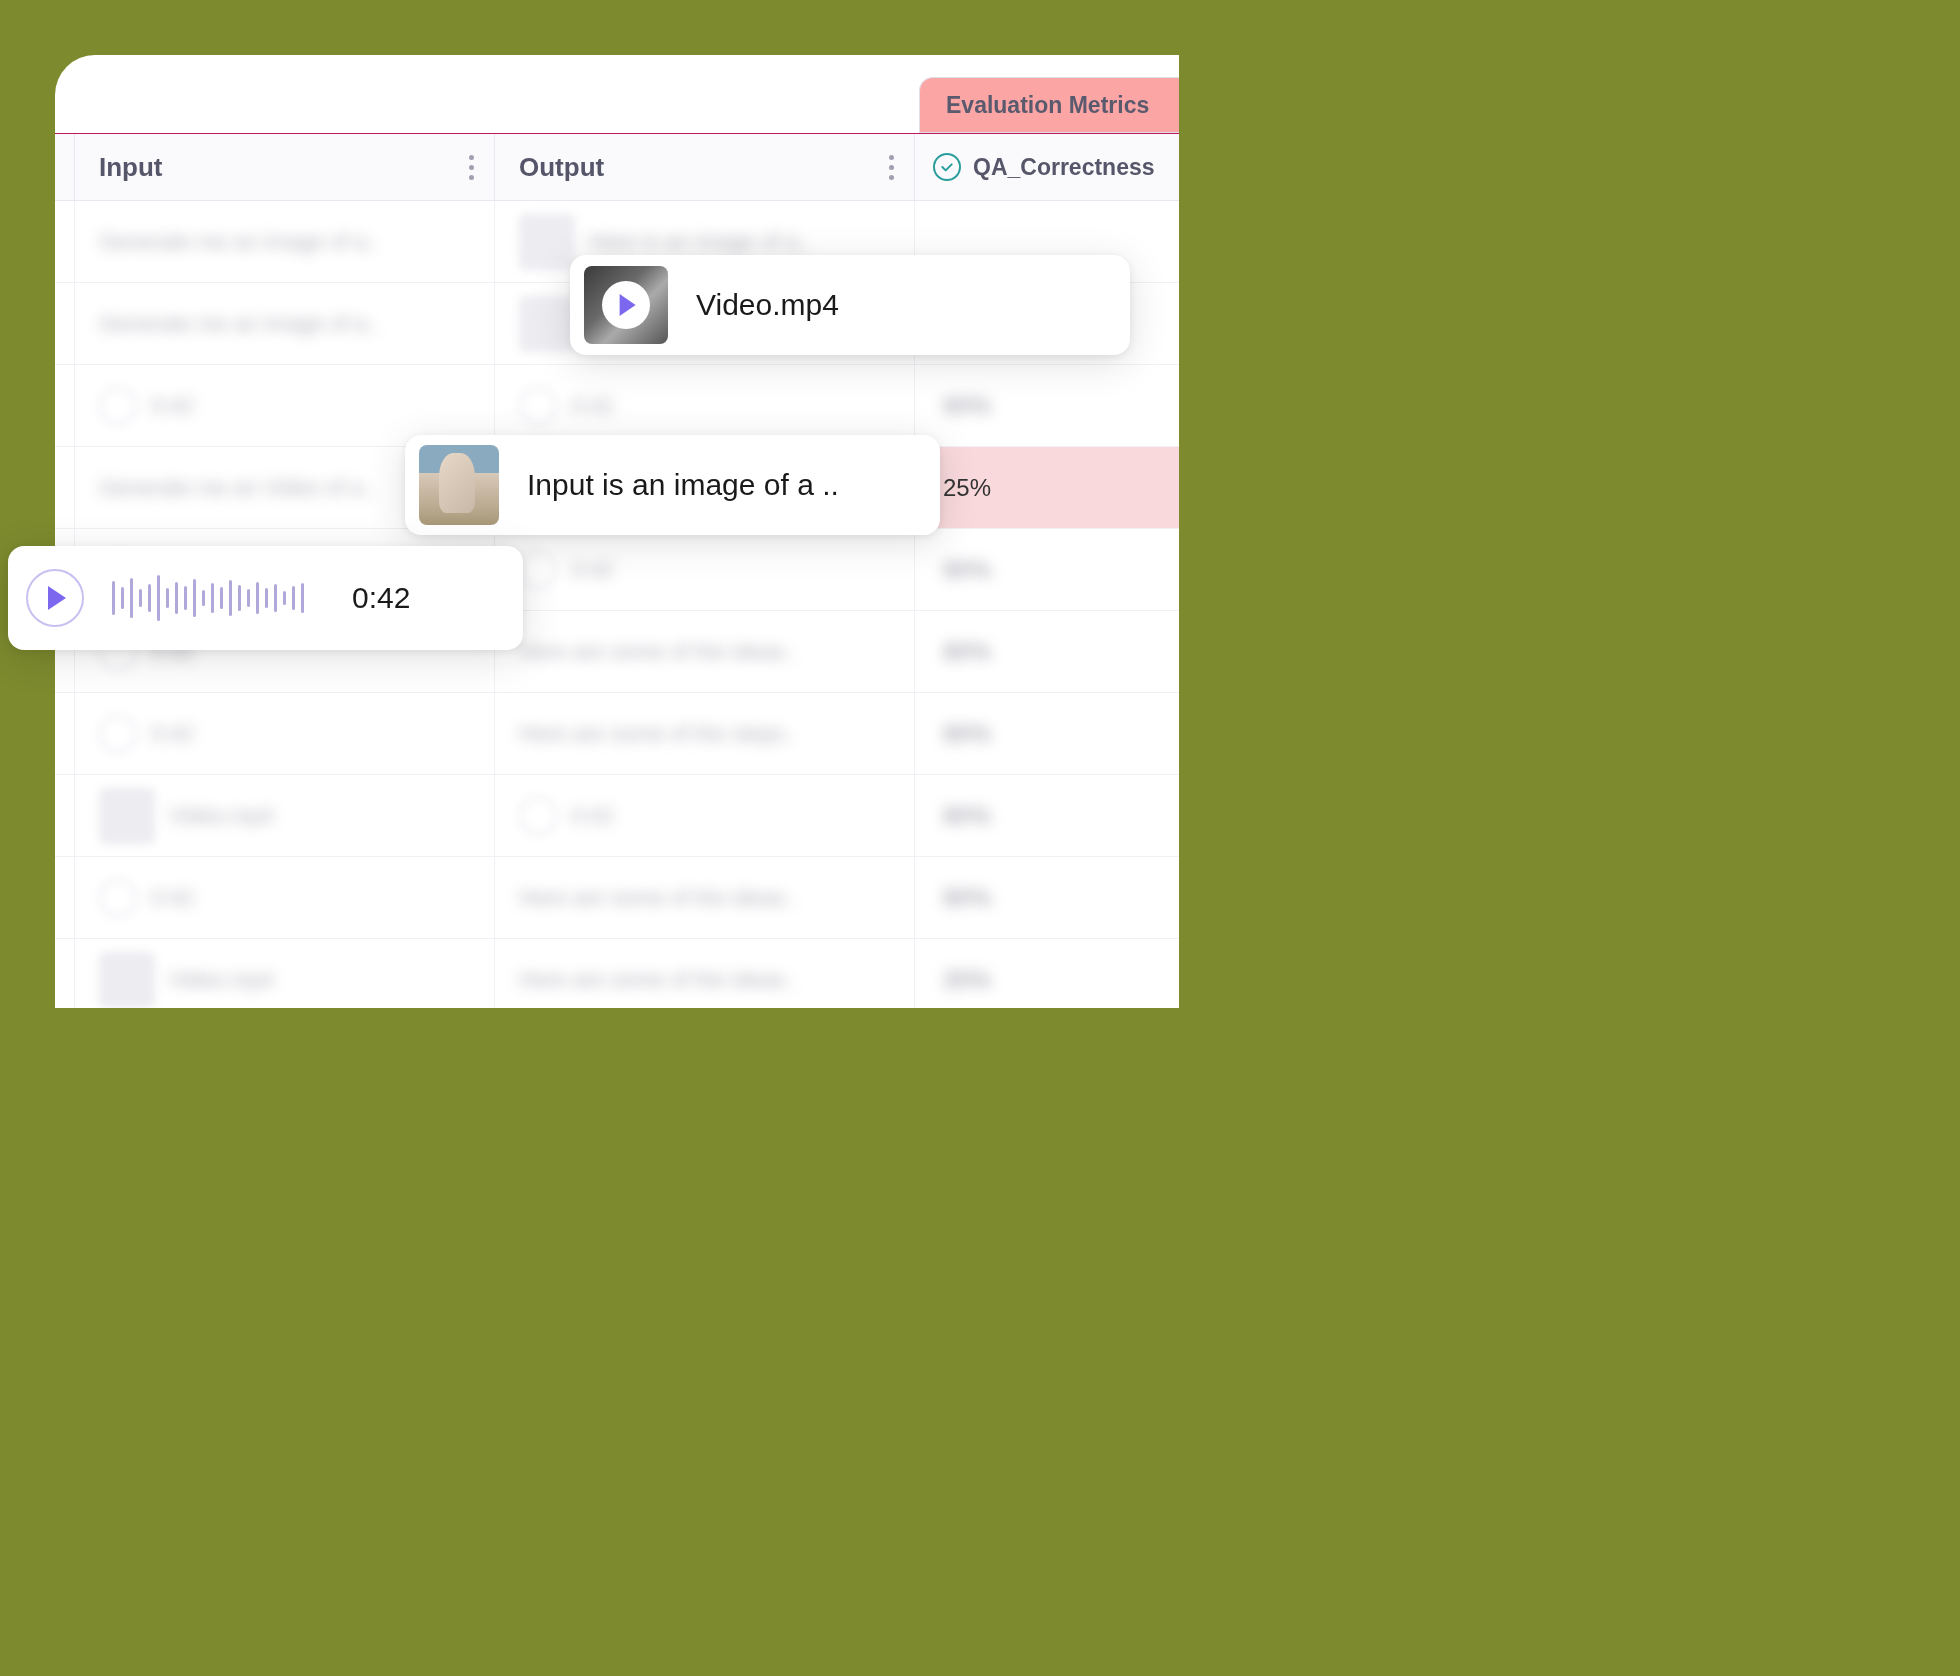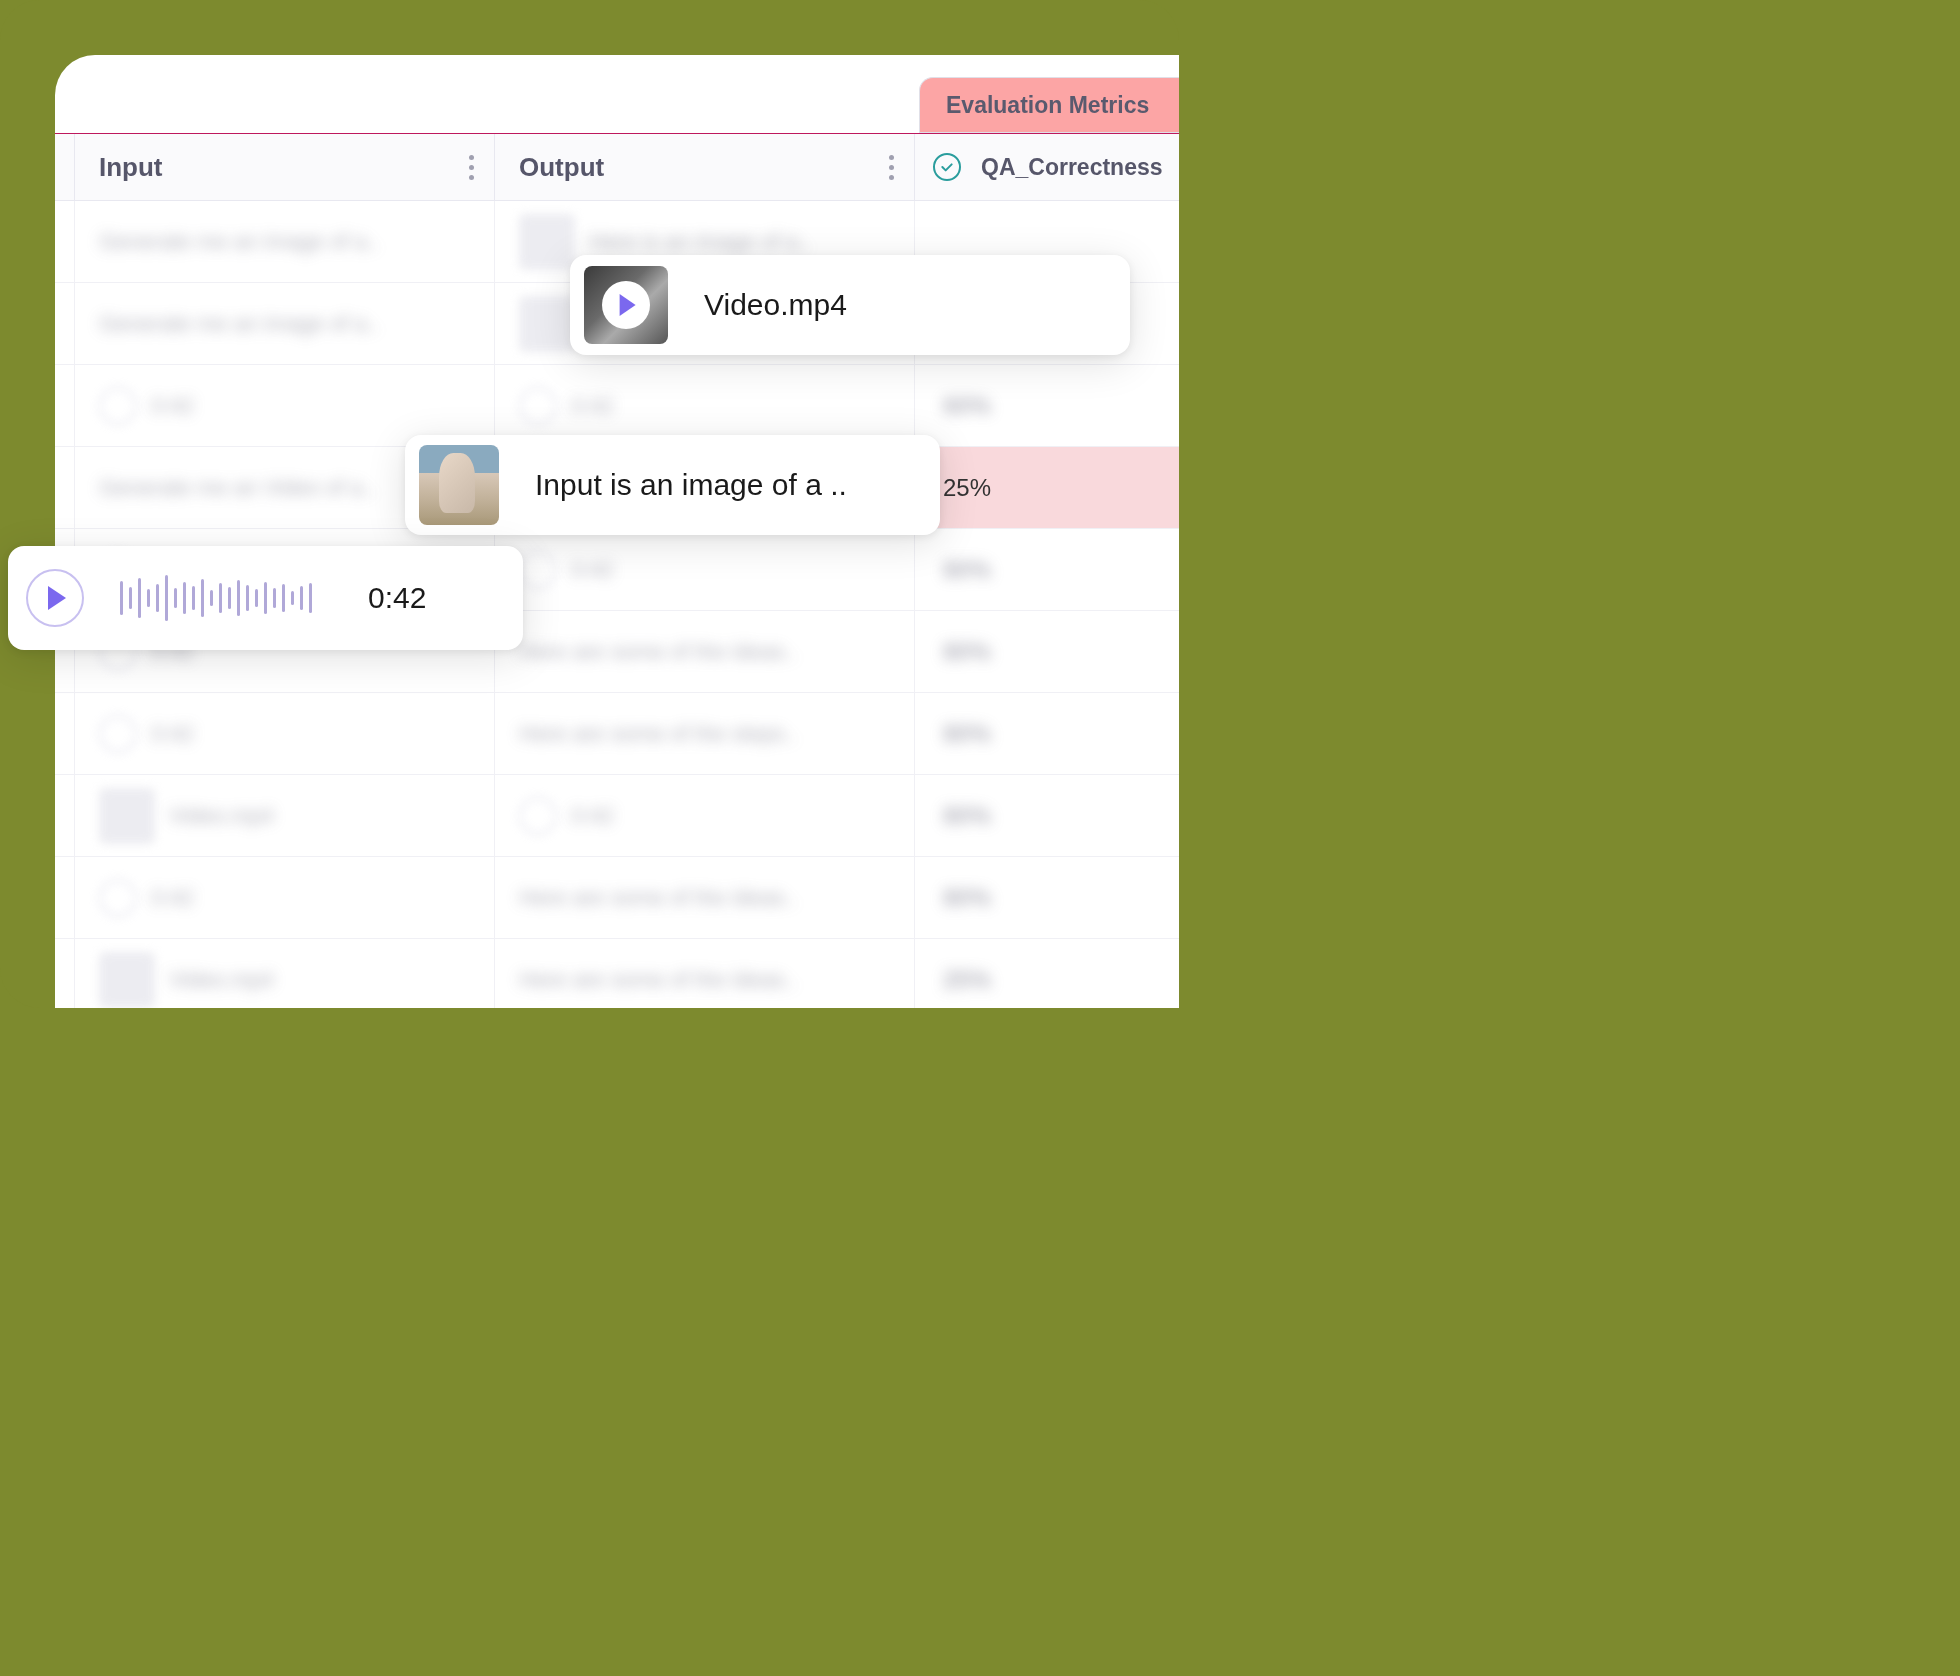--- a/index.html
+++ b/index.html
@@ -67,21 +67,21 @@
       justify-content: space-between;
       padding: 0 20px 0 24px;
       background: #fafafc;
       border-right: 1px solid #e8e8f0;
     }
     .col-output { flex: 0 0 420px; }
     .col-metric {
       flex: 1;
       display: flex;
       align-items: center;
-      gap: 20px;
+      gap: 12px;
       padding-left: 18px;
       background: #fafafc;
     }
     .col-label {
       font-size: 26px;
       font-weight: 600;
       color: #56566a;
     }
     .dots {
       display: flex;
@@ -174,21 +174,21 @@
     }
     
     .card {
       position: absolute;
       background: #fff;
       border-radius: 16px;
       box-shadow: 0 8px 40px rgba(0,0,0,0.12), 0 2px 8px rgba(0,0,0,0.08);
       display: flex;
       align-items: center;
       padding: 14px 32px 14px 14px;
-      gap: 36px;
+      gap: 28px;
     }
     .card-video {
       top: 200px;
       left: 515px;
       width: 560px;
       height: 100px;
     }
     .card-image {
       top: 380px;
       left: 350px;

